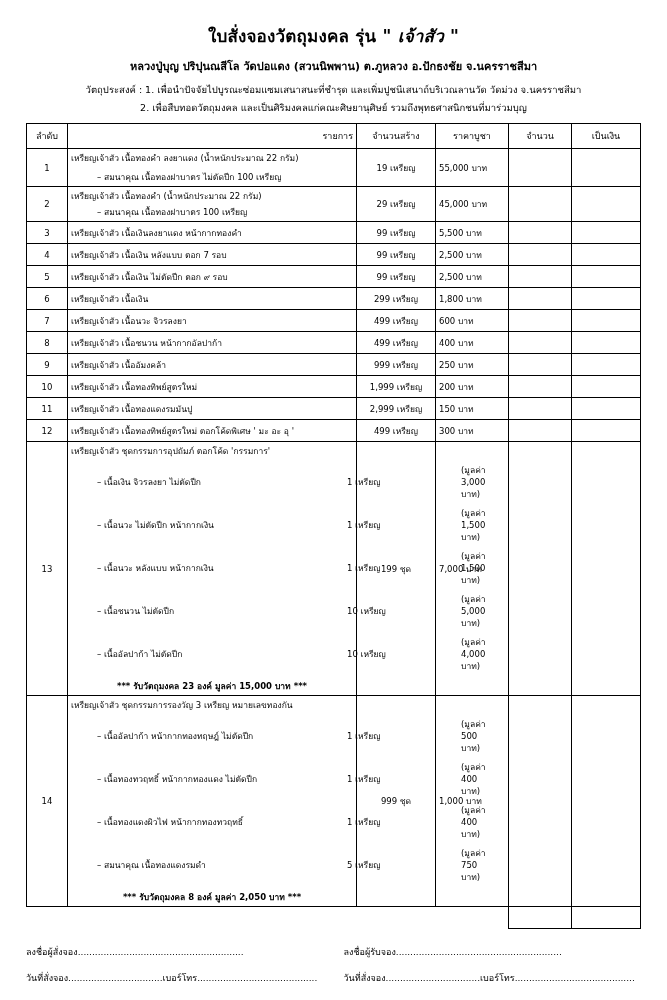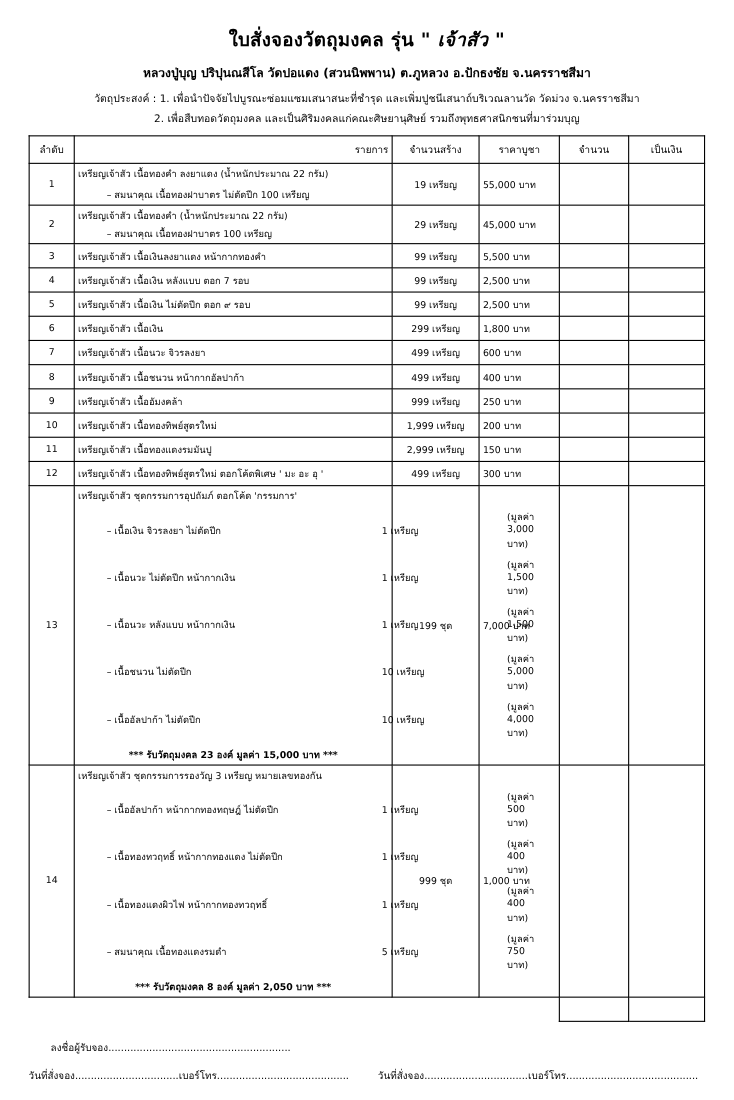--- a/index.html
+++ b/index.html
@@ -335,20 +335,21 @@
         <tr class="blank-row">
           <td colspan="4" style="border: none;"></td>
           <td class="c-qty"></td>
           <td class="c-total"></td>
         </tr>
       </tbody>
   </table>
 
   <div class="sign-block">
     <div class="sign-row">
+      <div>ลงชื่อผู้สั่งจอง..........................................................</div>
       <div class="right">ลงชื่อผู้รับจอง..........................................................</div>
     </div>
     <div class="sign-row">
       <div>วันที่สั่งจอง.................................เบอร์โทร..........................................</div>
       <div class="right">วันที่สั่งจอง.................................เบอร์โทร..........................................</div>
     </div>
   </div>
 
 </div>
 

